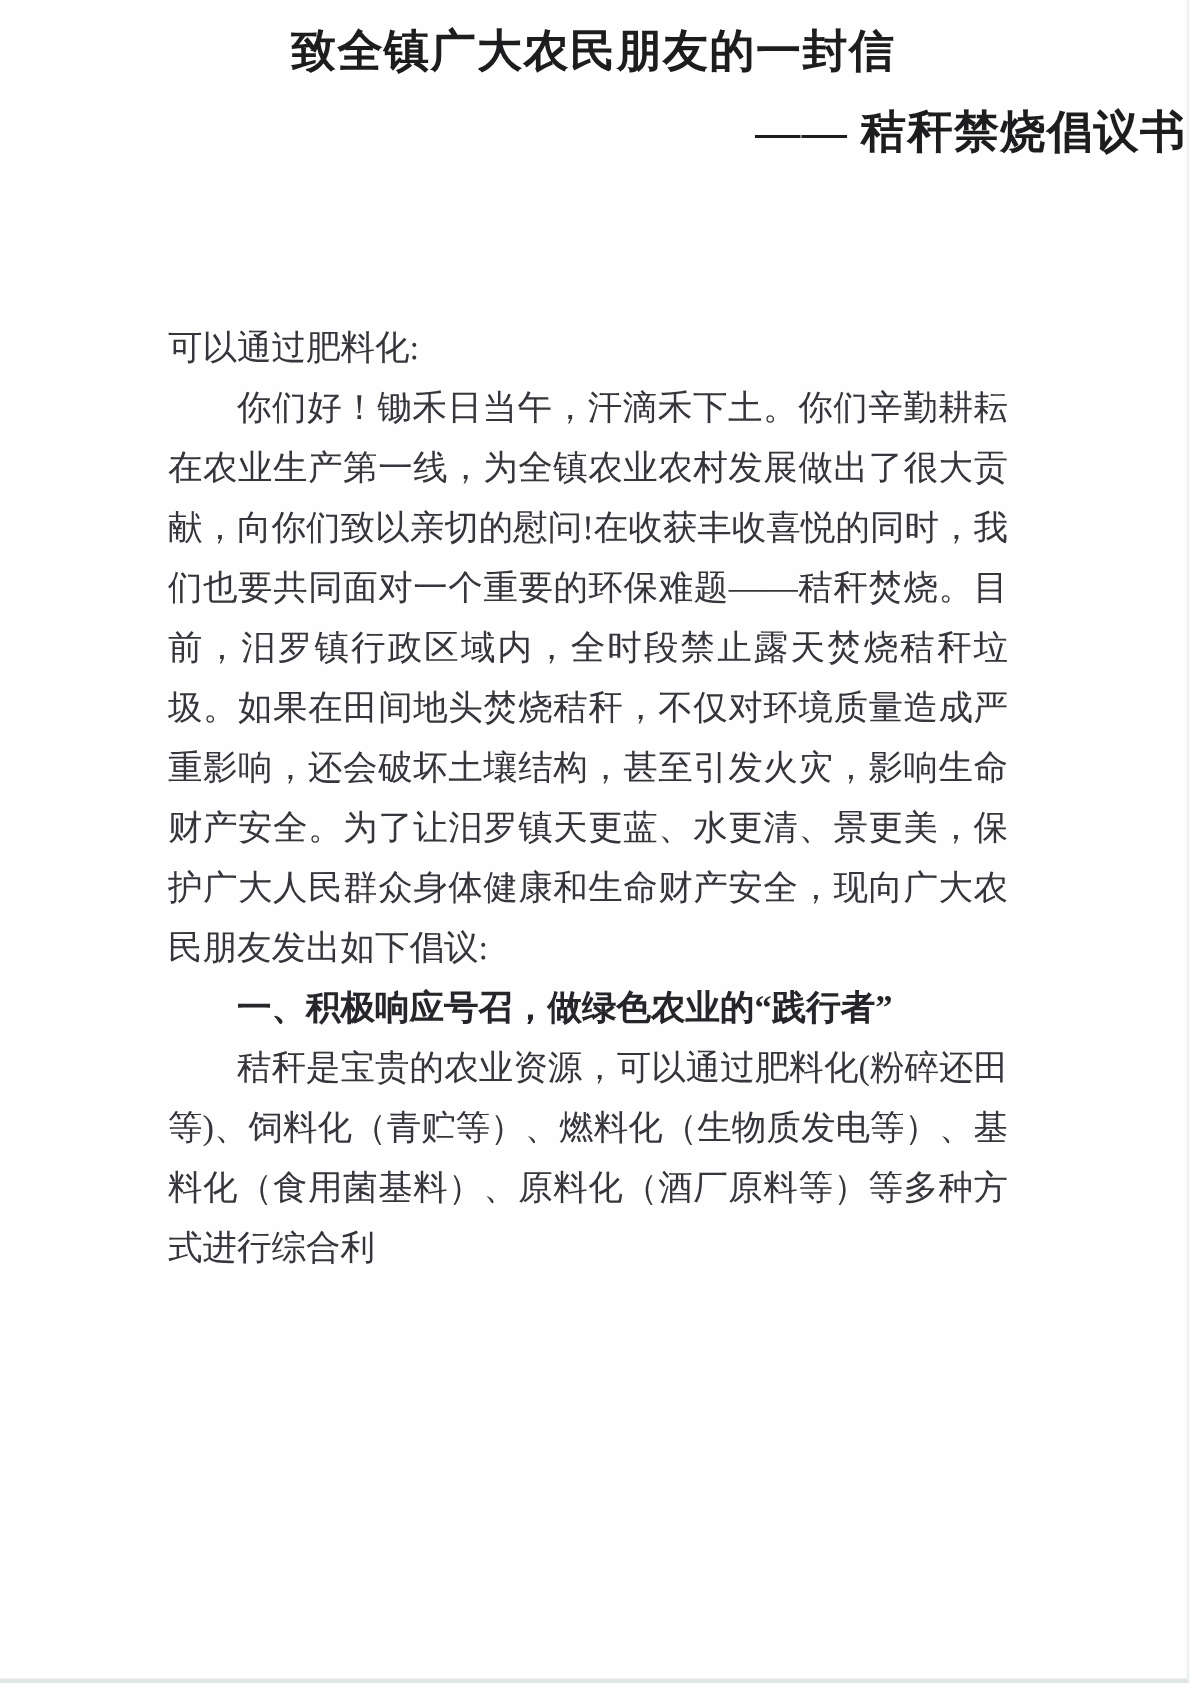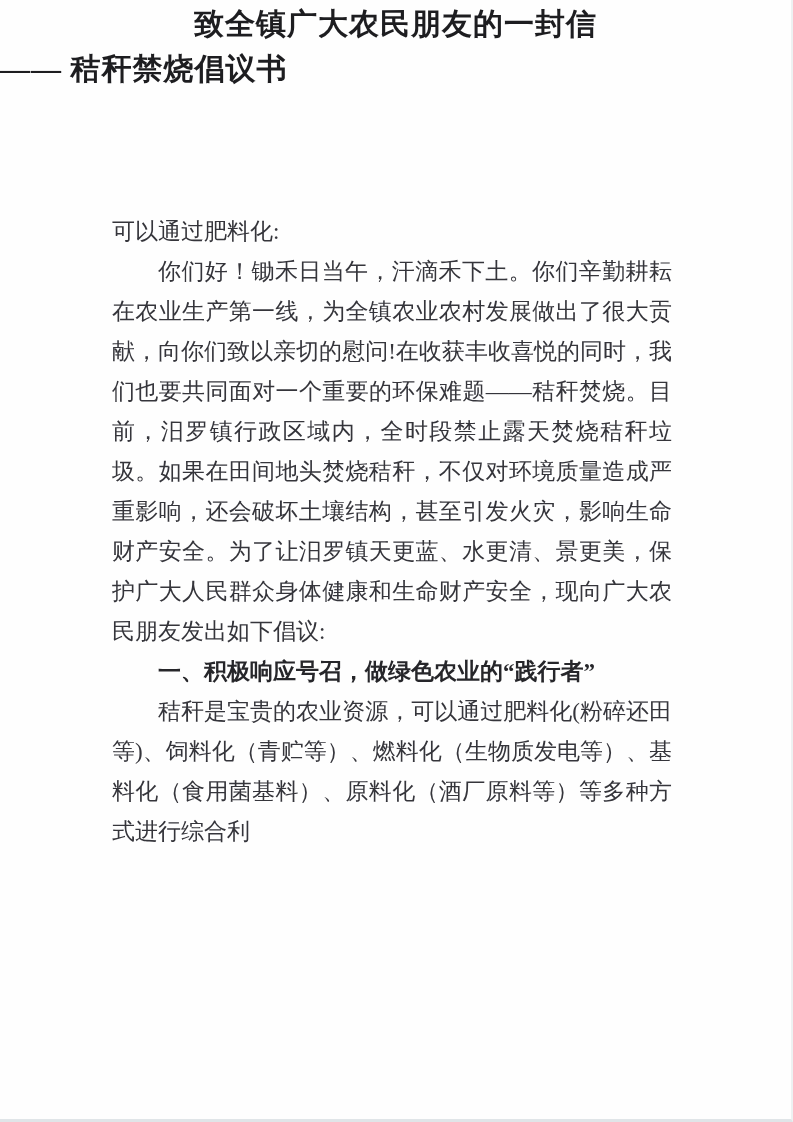--- a/index.html
+++ b/index.html
@@ -13,31 +13,31 @@
     height: 1122px;
     margin: 0;
     background: #fefefe;
     overflow: hidden;
     box-sizing: border-box;
     font-family: "Liberation Serif", "DejaVu Serif", serif;
     border-right: 2px solid #eef1f2;
     border-bottom: 3px solid #e0e5e8;
   }
   .title {
-    margin: 5px;
+    margin: 16px;
     text-align: center;
     font-size: 30px;
     line-height: 38px;
     font-weight: bold;
     letter-spacing: 1px;
     color: #1d1d20;
   }
   .subtitle {
     margin: 7px 0 0 0;
-    text-align: left;
+    text-align: right;
     font-size: 30px;
     line-height: 38px;
     font-weight: bold;
     letter-spacing: 1px;
     color: #1d1d20;
   }
   .body-text {
     position: absolute;
     left: 112px;
     top: 212px;

